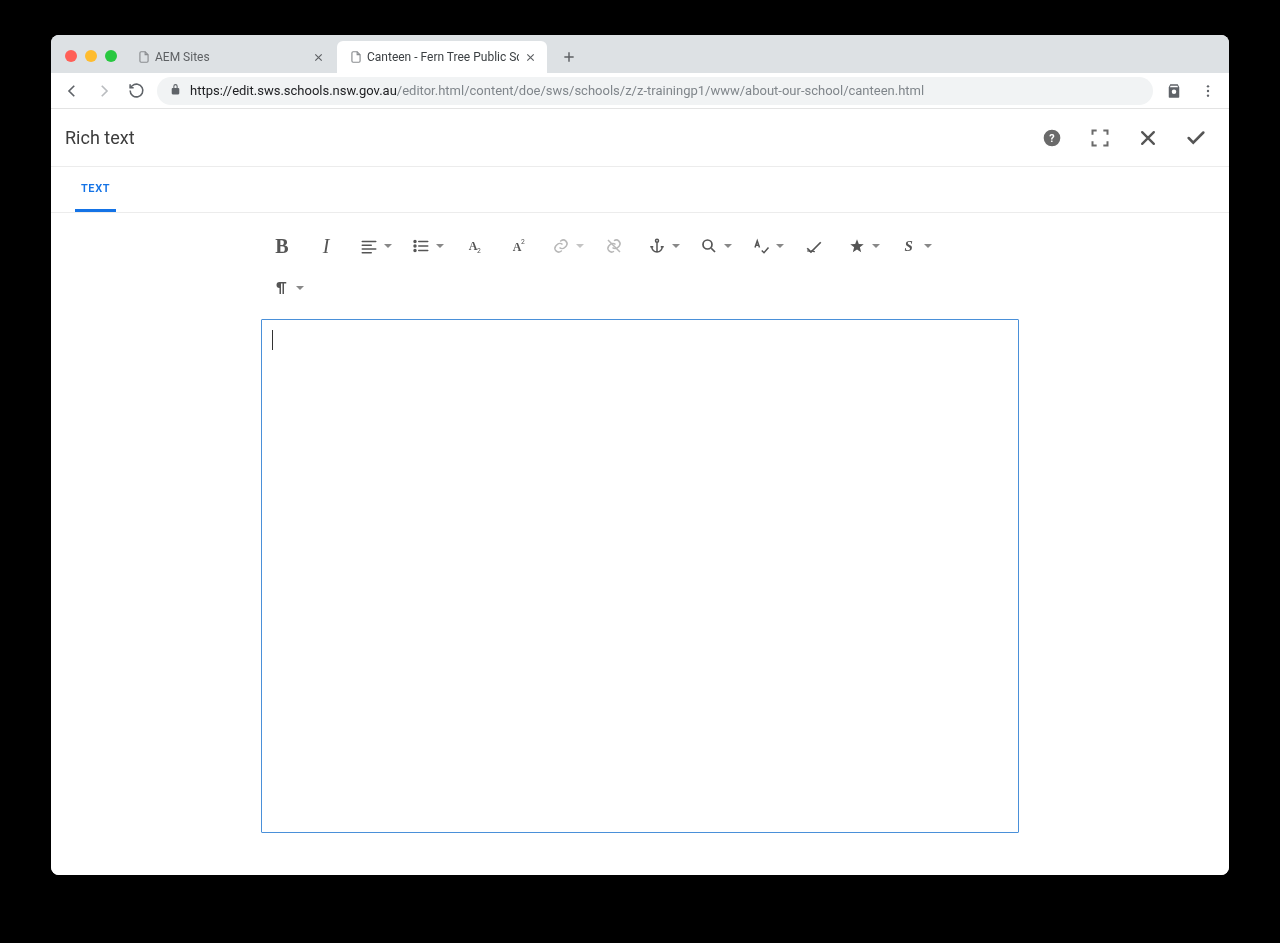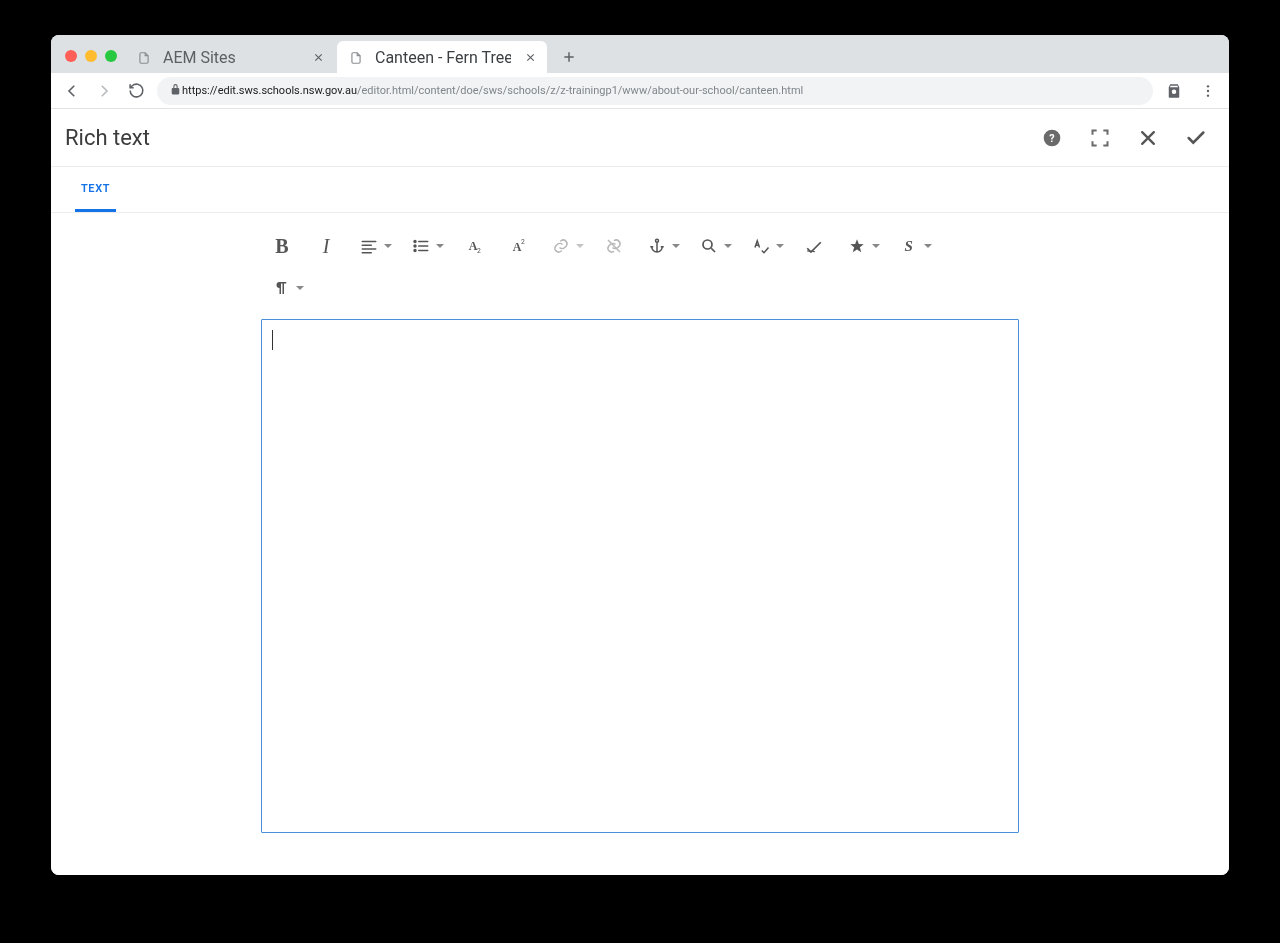--- a/index.html
+++ b/index.html
@@ -27,23 +27,23 @@
     gap: 8px;
     align-items: center;
     padding: 0 8px 11px 8px;
   }
   .tl { width: 12px; height: 12px; border-radius: 50%; }
   .tl.red { background:#ff5f57;} .tl.yellow{background:#febc2e;} .tl.green{background:#28c840;}
   .tab {
     height: 32px;
     display: flex;
     align-items: center;
-    gap: 12px;
+    gap: 4px;
     padding: 0 10px 0 12px;
-    font-size: 16px;
+    font-size: 12px;
     color: #5d6063;
     border-radius: 6px 6px 0 0;
     min-width: 210px;
     max-width: 210px;
     position: relative;
     margin-right: 2px;
   }
   .tab.inactive { background: transparent; }
   .tab.active { background: #fff; color:#3c4043; }
   .tab .favicon { width:14px; height:14px; flex-shrink:0; }
@@ -56,39 +56,39 @@
     background: #fff;
     border-bottom: 1px solid #e3e3e3;
     display:flex; align-items:center;
     gap: 10px;
     padding: 0 10px;
   }
   .nav-btn { width:22px; height:22px; display:flex; align-items:center; justify-content:center; color:#5f6368; }
   .nav-btn.disabled { color:#b9bcbf; }
   .omnibox {
     flex:1; height:28px; background:#f1f3f4; border-radius:14px;
-    display:flex; align-items:center; padding:0 12px; 
-    font-size:11px; color:#5f6368;
+    display:flex; align-items:center; padding:0 12px; gap:8px;
+    font-size:13px; color:#5f6368;
   }
   .omnibox .url-dark { color:#202124; }
   .omnibox .url-light { color:#80868b; }
   .right-icons { display:flex; align-items:center; gap:12px; color:#5f6368; }
   
   .app {
     position:relative;
     height: calc(100% - 74px);
     background:#fff;
   }
   .app-header {
     height: 58px;
     display:flex; align-items:center; justify-content:space-between;
     padding: 0 22px 0 14px;
     border-bottom: 1px solid #ececec;
   }
-  .app-title { font-size: 22px; color:#3c3c3c; font-weight:400;}
+  .app-title { font-size: 18px; color:#3c3c3c; font-weight:400;}
   .app-header-actions { display:flex; gap:26px; align-items:center; }
   .hicon { width:22px; height:22px; display:flex; align-items:center; justify-content:center; color:#6a6a6a;}
   .tabs-row {
     height: 46px;
     display:flex; align-items:stretch;
     padding-left: 24px;
     border-bottom: 1px solid #ececec;
   }
   .ctab {
     display:flex; align-items:center;

